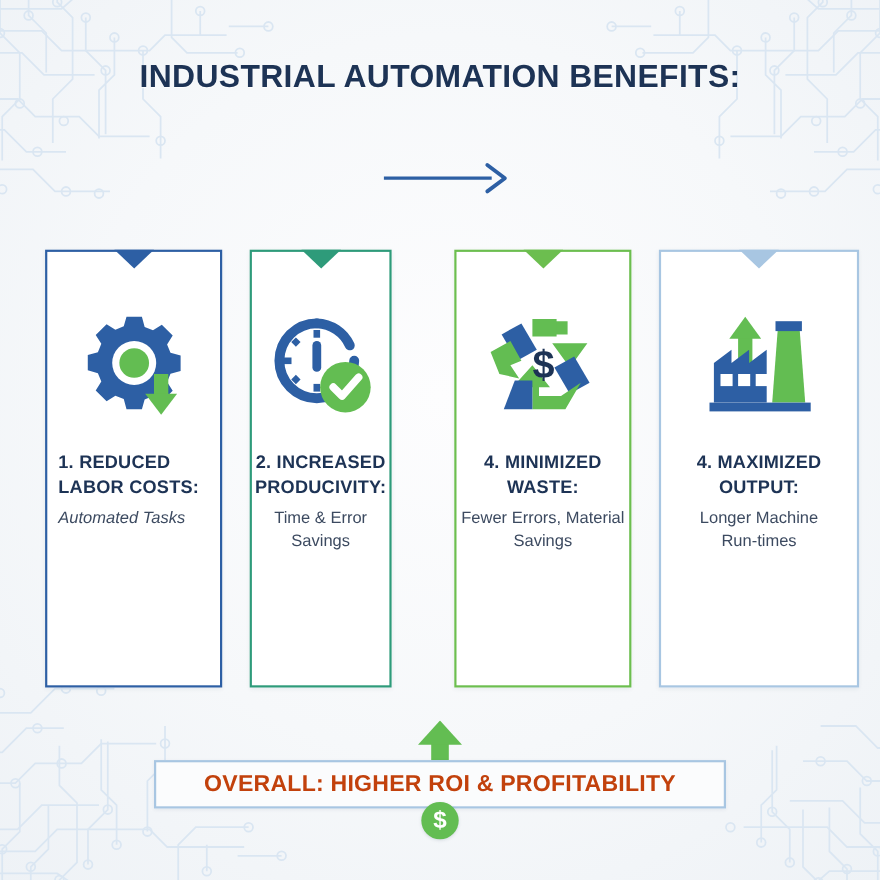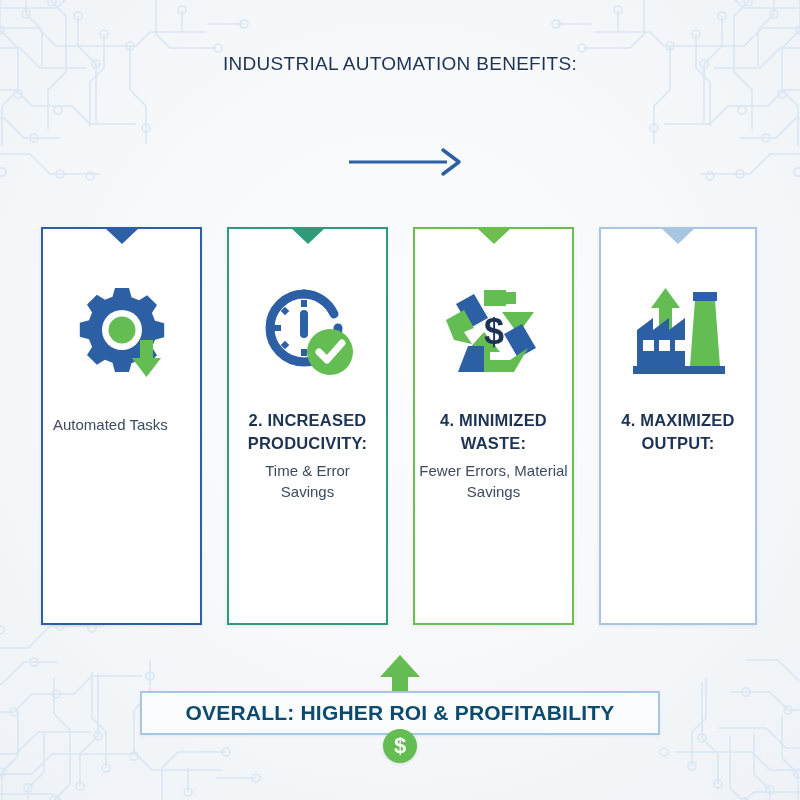--- a/index.html
+++ b/index.html
@@ -15,21 +15,21 @@
   }
   .circuit{position:absolute;pointer-events:none;}
   .c-tl{left:-4px;top:-6px;}
   .c-tr{right:-4px;top:-6px;transform:scaleX(-1);}
   .c-bl{left:-4px;bottom:-6px;transform:scaleY(-1);}
   .c-br{right:-4px;bottom:-6px;transform:scale(-1,-1);}
 
   
   .title-wrap{position:absolute;left:0;right:0;top:52px;text-align:center;}
   .title-line{
-    font-size:19px;font-weight:normal;letter-spacing:.3px;
+    font-size:29px;font-weight:bold;letter-spacing:.3px;
     color:#1d3355;line-height:1.28;
     text-shadow:0 1px 1px rgba(255,255,255,.9);
   }
   .arrow-row{position:absolute;left:0;right:0;top:147px;display:flex;justify-content:center;}
   .arrow-row svg{display:block;margin-left:14px;}
 
   
   .cards{position:absolute;left:41px;top:227px;width:720px;height:398px;}
   .card{
     position:absolute;top:0;height:398px;
@@ -47,31 +47,31 @@
     display:flex;align-items:center;justify-content:center;}
   .card-text{position:absolute;top:180px;left:-8px;right:-8px;text-align:center;}
   .card-title{
     font-size:16.5px;font-weight:bold;color:#1d3355;line-height:1.38;
     letter-spacing:.2px;white-space:pre-line;
   }
   .card-sub{
     margin-top:5px;font-size:15px;color:#3c4a60;line-height:1.45;white-space:pre-line;
   }
   .card.c1 .card-text{text-align:left;padding-left:18px;}
-  .card.c1 .card-sub{text-align:left;}
+  .card.c1 .card-sub{text-align:left;font-style:italic;}
 
   
   .bottom-arrow{position:absolute;left:50%;transform:translateX(-50%);top:655px;}
   .banner{
     position:absolute;left:140px;top:691px;width:520px;height:44px;
     border:2px solid #a8c6e2;background:#fbfcfd;box-sizing:border-box;
     display:flex;align-items:center;justify-content:center;
     box-shadow:0 1px 3px rgba(40,60,90,.07);
   }
-  .banner-text{font-size:21px;font-weight:bold;color:#0c4a6e;letter-spacing:.2px;}
+  .banner-text{font-size:21px;font-weight:bold;color:#c2410c;letter-spacing:.2px;}
   .dollar-badge{
     position:absolute;left:50%;transform:translateX(-50%);top:729px;
     width:34px;height:34px;border-radius:50%;background:#63bd52;
     display:flex;align-items:center;justify-content:center;
     color:#fff;font-size:22px;font-weight:bold;line-height:1;
     box-shadow:0 1px 3px rgba(40,60,90,.15);
   }
 </style>
 </head>
 <body>
@@ -194,25 +194,27 @@
           </g>
           <circle cx="48" cy="46" r="20" fill="#ffffff"></circle>
           <circle cx="48" cy="46" r="13.5" fill="#63bd52"></circle>
           <g>
             <rect x="66" y="56" width="13" height="22" fill="#63bd52"></rect>
             <polygon points="58,74 87,74 72.5,93" fill="#63bd52"></polygon>
           </g>
         </svg>
       </div>
       <div class="card-text">
+        <div class="card-title">1. REDUCED
+LABOR COSTS:</div>
         <div class="card-sub">Automated Tasks</div>
       </div>
     </div>
 
-    <div class="card c2" style="left:186px;width:161px;border-color:#2e9b7a;">
+    <div class="card c2" style="left:186px;width:129px;border-color:#2e9b7a;">
       <div class="notch" style="border-top-color:#2e9b7a;"></div>
       <div class="icon-box">
         <svg width="96" height="96" viewBox="0 0 96 96">
           <path d="M78 44A34 34 0 1 1 44 10" fill="none" stroke="#2d5fa4" stroke-width="9" stroke-linecap="round"></path>
           <path d="M44 10a34 34 0 0 1 30 20" fill="none" stroke="#2d5fa4" stroke-width="9" stroke-linecap="round"></path>
           <rect x="41" y="16" width="6" height="7" fill="#2d5fa4"></rect>
           <rect x="41" y="65" width="6" height="7" fill="#2d5fa4"></rect>
           <rect x="14" y="41" width="7" height="6" fill="#2d5fa4"></rect>
           <rect x="22" y="24" width="6" height="6" transform="rotate(-45 25 27)" fill="#2d5fa4"></rect>
           <rect x="22" y="58" width="6" height="6" transform="rotate(45 25 61)" fill="#2d5fa4"></rect>
@@ -251,21 +253,21 @@
         </svg>
       </div>
       <div class="card-text">
         <div class="card-title">4. MINIMIZED
 WASTE:</div>
         <div class="card-sub">Fewer Errors, Material
 Savings</div>
       </div>
     </div>
 
-    <div class="card c4" style="left:558px;width:158px;border-color:#a8c6e2;">
+    <div class="card c4" style="left:558px;width:182px;border-color:#a8c6e2;">
       <div class="notch" style="border-top-color:#a8c6e2;"></div>
       <div class="icon-box">
         <svg width="102" height="96" viewBox="0 0 102 96">
 
           <g>
             <rect x="32" y="18" width="13" height="28" fill="#63bd52"></rect>
             <polygon points="24,24 53,24 38.5,4" fill="#63bd52"></polygon>
           </g>
 
           <polygon points="68,16 88,16 93,82 63,82" fill="#63bd52"></polygon>
@@ -274,20 +276,22 @@
           <path d="M10 82 V46 L26 34 V46 L42 34 V46 L58 34 V82 Z" fill="#2d5fa4"></path>
           <rect x="16" y="56" width="11" height="11" fill="#ffffff"></rect>
           <rect x="32" y="56" width="11" height="11" fill="#ffffff"></rect>
           <rect x="48" y="56" width="11" height="11" fill="#ffffff"></rect>
           <rect x="6" y="82" width="92" height="8" fill="#2d5fa4"></rect>
         </svg>
       </div>
       <div class="card-text">
         <div class="card-title">4. MAXIMIZED
 OUTPUT:</div>
+        <div class="card-sub">Longer Machine
+Run-times</div>
       </div>
     </div>
   </div>
 
   <svg class="bottom-arrow" width="50" height="56" viewBox="0 0 50 56">
     <g>
       <rect x="17" y="18" width="16" height="38" fill="#63bd52"></rect>
       <polygon points="5,22 45,22 25,0" fill="#63bd52"></polygon>
     </g>
   </svg>

